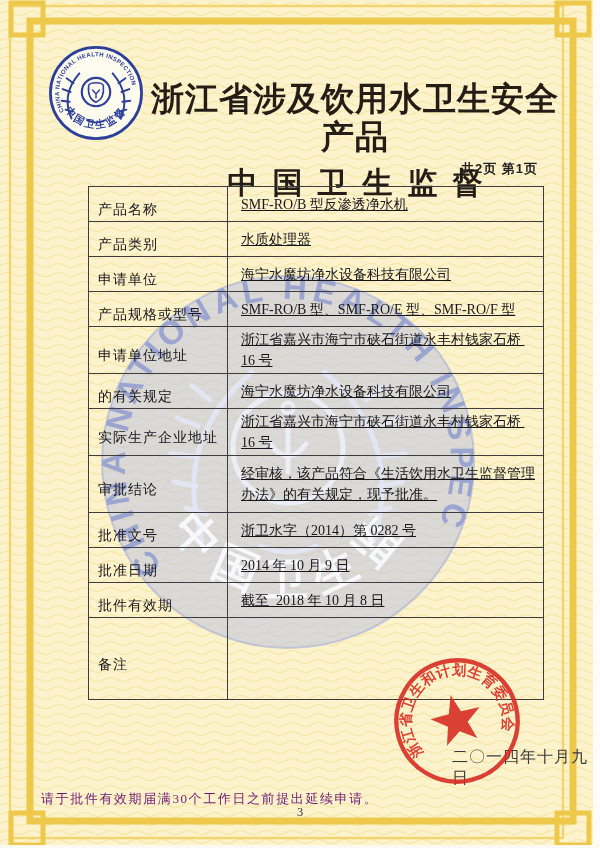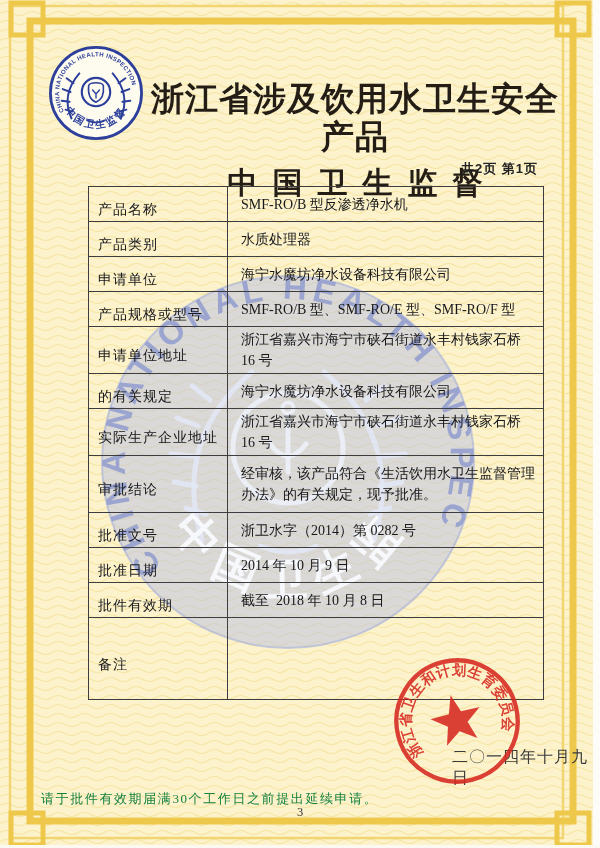--- a/index.html
+++ b/index.html
@@ -17,27 +17,27 @@
   .pagination{position:absolute;top:160px;right:62px;z-index:3;
     font-family:"Liberation Sans", sans-serif;font-size:13px;font-weight:bold;letter-spacing:1px;color:#222;margin-left:11px;}
   
   table.cert{
     position:absolute;left:88px;top:186px;width:456px;z-index:3;
     border-collapse:collapse;table-layout:fixed;background:transparent;
     font-size:14px;color:#17171a;
   }
   table.cert td{border:1.5px solid #3d3d40;vertical-align:middle;background:transparent;}
   td.lbl{width:125px;padding:14px 4px 2px 9px;letter-spacing:1px;}
-  td.val{padding:2px 8px 2px 13px;line-height:1.5;white-space:pre-wrap;}
+  td.val{padding:2px 8px 2px 13px;line-height:1.5;white-space:pre-wrap;text-decoration:underline;}
   tr.h-n{height:34px;}
   tr.h-c{height:57px;}
   tr.h-r{height:82px;}
   
   .stampdate{position:absolute;left:452px;top:747px;z-index:4;font-size:16px;letter-spacing:1px;color:#3a3a3a;}
-  .footnote{position:absolute;left:41px;top:790px;z-index:3;font-size:13px;letter-spacing:1.6px;color:#15803d;}
+  .footnote{position:absolute;left:41px;top:790px;z-index:3;font-size:13px;letter-spacing:1.6px;color:#701a75;}
   .pagenum{position:absolute;left:0;right:0;top:805px;z-index:3;text-align:center;font-size:12.5px;color:#333;}
   
   .waves{position:absolute;left:0;top:0;z-index:0;}
   .frame{position:absolute;left:0;top:0;z-index:1;}
   .watermark{position:absolute;left:88px;top:262px;z-index:2;pointer-events:none;}
   .emblem{position:absolute;left:47px;top:44px;z-index:3;}
   .stamp{position:absolute;left:388px;top:652px;z-index:5;opacity:.88;pointer-events:none;}
   .edge-r{position:absolute;right:0;top:0;width:7px;height:100%;background:#fdfcf8;z-index:6;}
   .edge-b{position:absolute;left:0;bottom:0;width:100%;height:3px;background:#fbf9f2;z-index:6;}
 </style>

